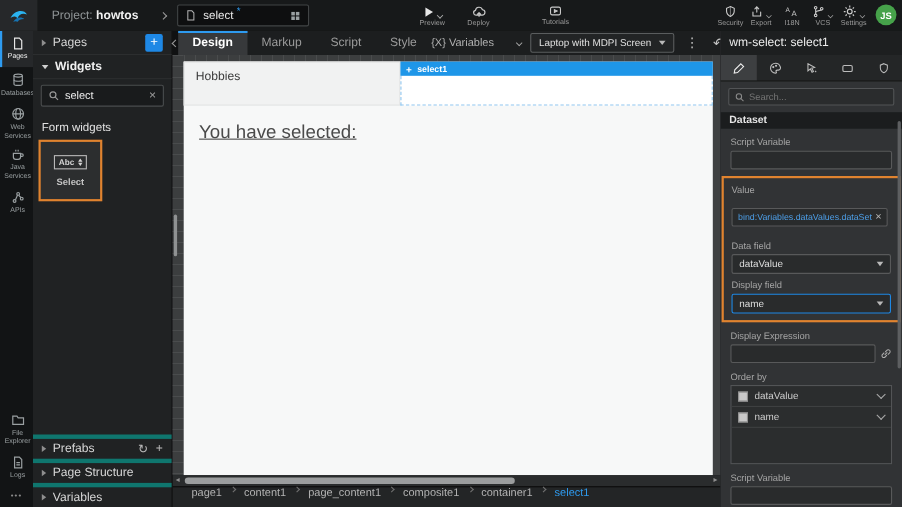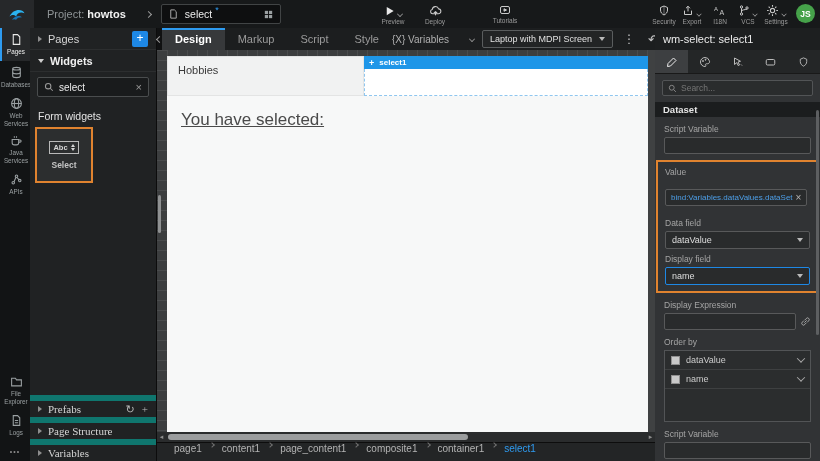--- a/index.html
+++ b/index.html
@@ -40,21 +40,21 @@
   .rail-item { min-height:33px; display:flex; flex-direction:column; align-items:center; justify-content:center; gap:2px; color:#9aa0a2; border-left:2px solid transparent; padding:3px 0; }
   .rail-item .rl { font-size:6.3px; text-align:center; line-height:1.25; color:#9aa0a2; }
   .rail-item.active { background:#26282a; border-left-color:#2e9bf0; }
   .rail-item.active .rl { color:#f0f0f0; }
   .rail-spacer { flex:1; }
   .rail-dots { text-align:center; color:#8a8a8a; font-size:7px; letter-spacing:1px; padding:6px 0; }
 
   
   #lpanel { position:absolute; left:30px; top:28px; width:127px; height:433px; background:#202223; display:flex; flex-direction:column; border-right:1px solid #0c0c0c; }
   .lp-row { height:22px; min-height:22px; display:flex; align-items:center; padding:0 8px; border-bottom:1px solid #2c2e2f; font-size:11px; color:#d6d6d6; gap:6px; }
-  .lp-row.bt { border-bottom:none; border-top:6px solid #0f766e;font-family:Liberation Serif, serif; }
+  .lp-row.bt { border-bottom:none; border-top:4px solid #0f766e; }
   .plus-btn { margin-left:auto; width:16px; height:16px; background:#1e88e5; border-radius:2px; color:#fff; font-size:12px; line-height:15px; text-align:center; }
   .lp-search { margin:5px 7px; height:20px; background:#191b1c; border:1px solid #4a4d4e; border-radius:2px; display:flex; align-items:center; padding:0 6px; gap:5px; }
   .lp-search input { flex:1; background:transparent; border:none; outline:none; color:#ececec; font-size:10px; font-family:"Liberation Sans",sans-serif; width:60px; }
   .lp-search .clear { color:#9a9a9a; font-size:11px; }
   .group-title { padding:8px 8px 6px; font-size:10.5px; color:#e2e2e2; }
   .tiles { display:flex; gap:5px; padding:0 6px; }
   .tile { width:56px; height:54px; background:#2c2e2f; display:flex; flex-direction:column; align-items:center; justify-content:center; gap:6px;font-weight:bold; }
   .tile.hl { outline:2px solid #e0832f; outline-offset:-1px; }
   .tile .tl { font-size:8.5px; color:#c4c4c4; }
   .abc-ic { display:flex; align-items:center; gap:3px; border:1px solid #b9b9b9; padding:1px 3px; color:#d5d5d5; font-size:7.5px; }

